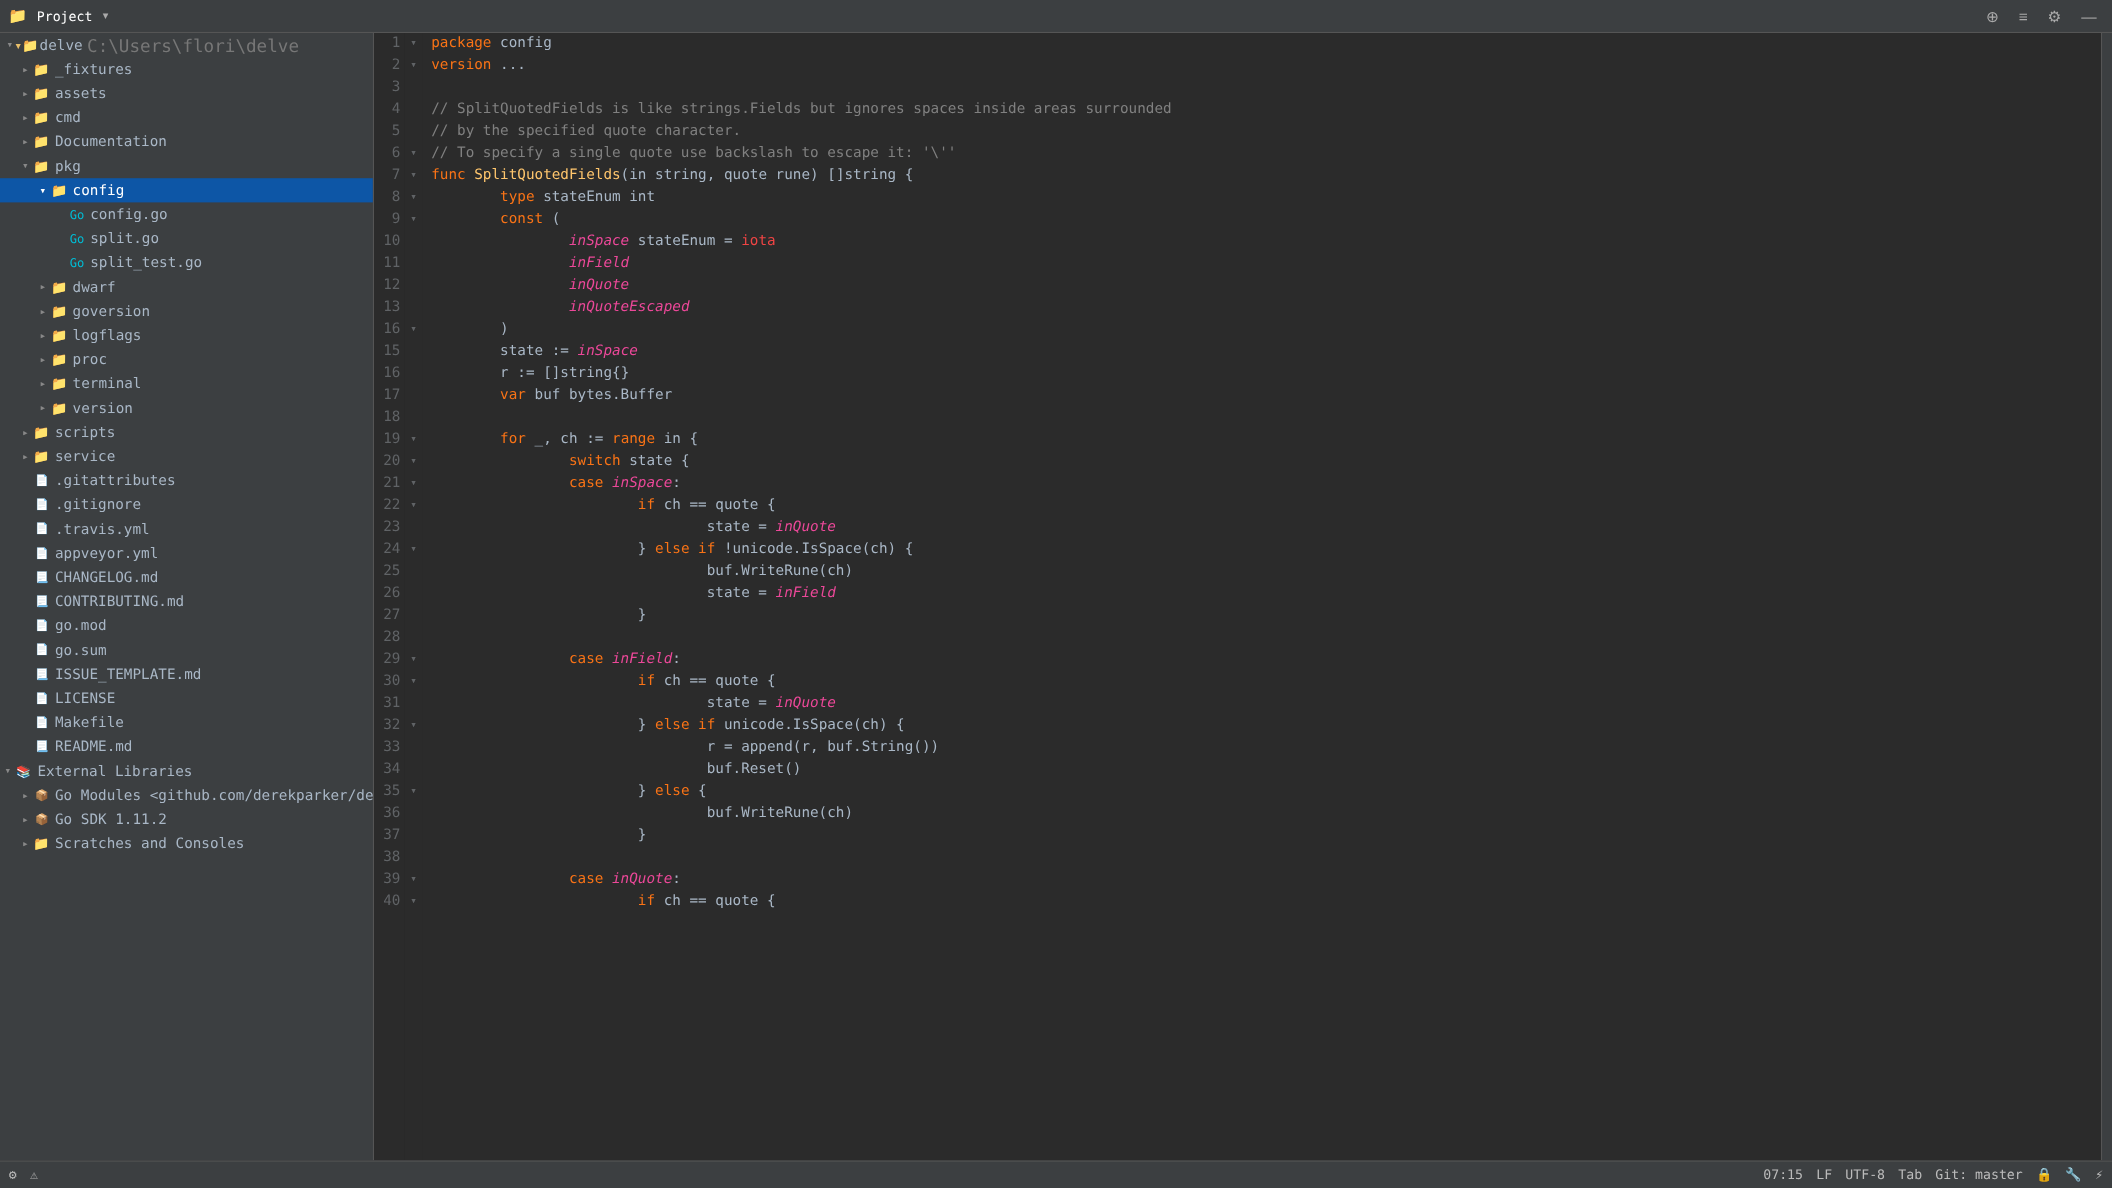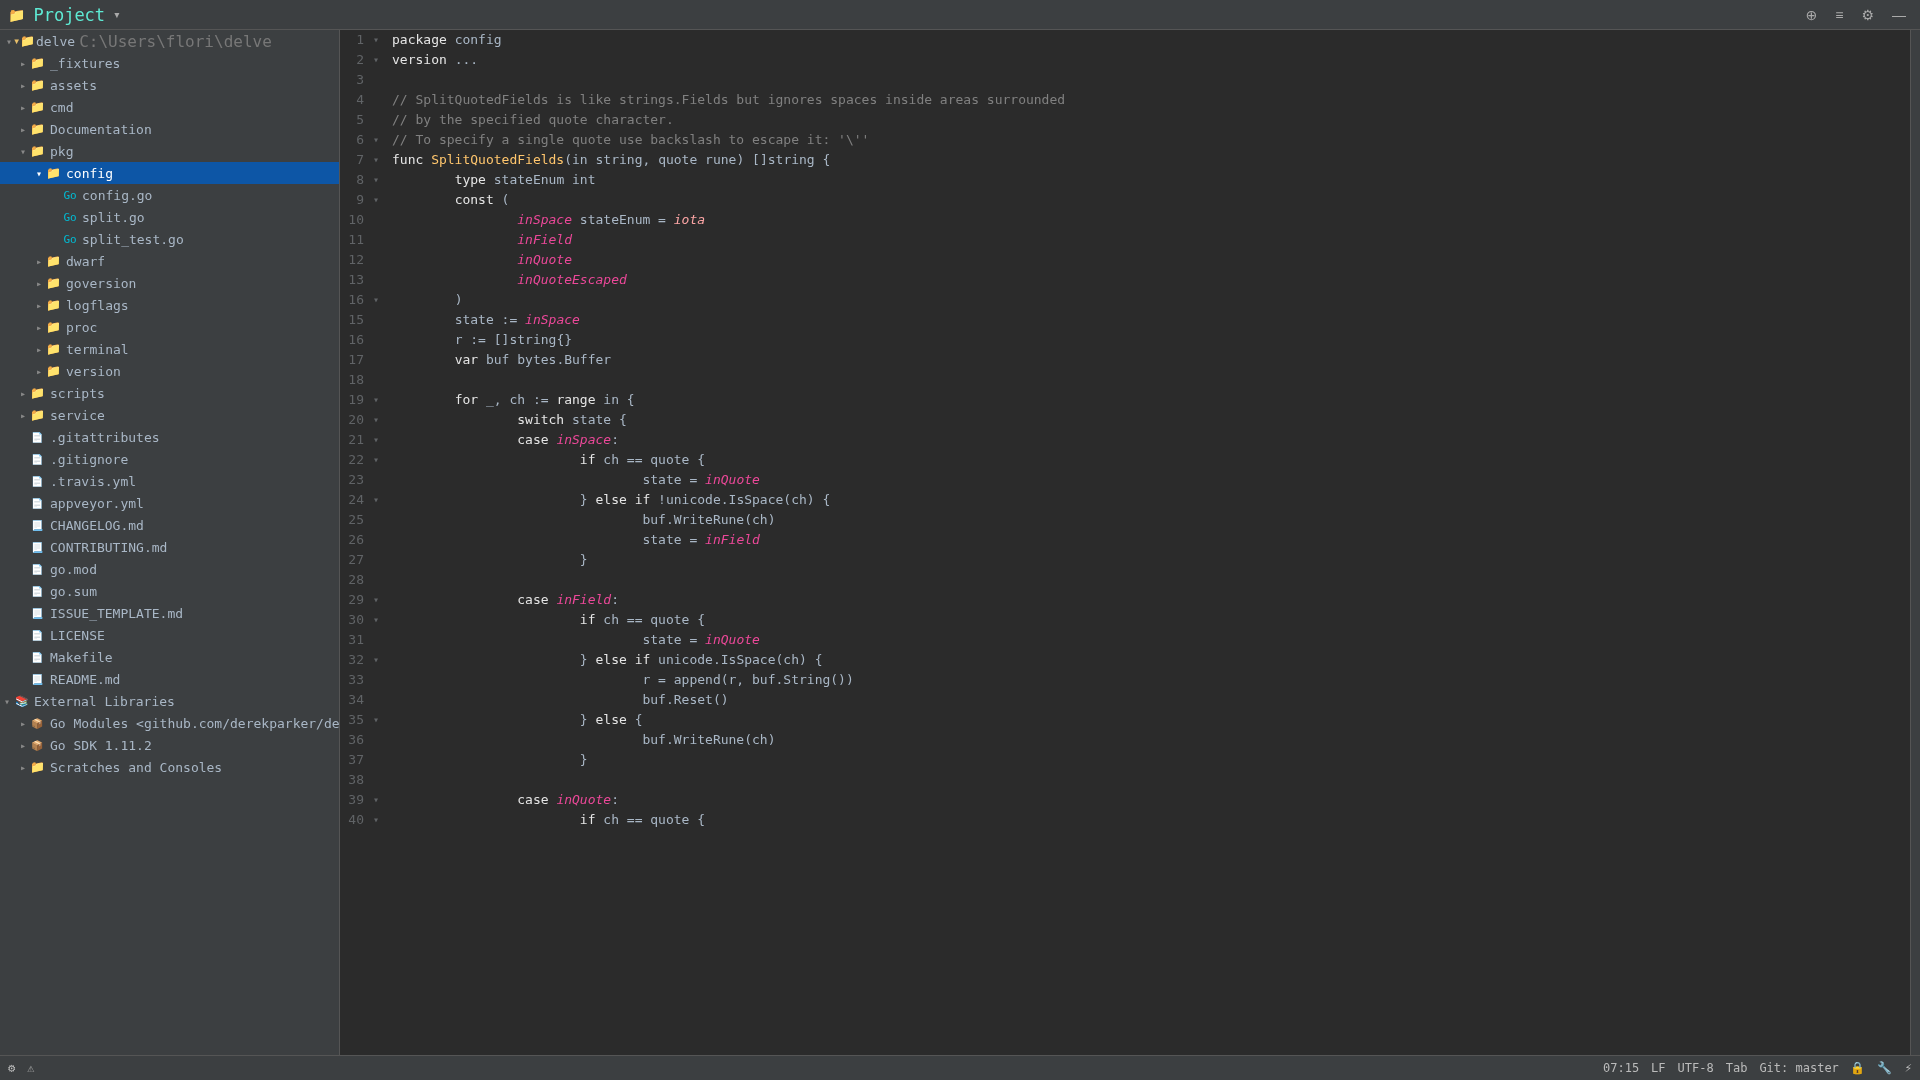--- a/index.html
+++ b/index.html
@@ -20,21 +20,21 @@
       background: #3c3f41;
       height: 30px;
       display: flex;
       align-items: center;
       padding: 0 8px;
       gap: 8px;
       border-bottom: 1px solid #555;
       flex-shrink: 0;
     }
     .title-bar-icon { font-size: 14px; }
-    .title-bar-title { font-size: 17px; color: #5eead4; display: flex; align-items: center; gap: 4px; }
+    .title-bar-title { font-size: 12px; color: #ffffff; display: flex; align-items: center; gap: 4px; }
     .title-bar-controls { margin-left: auto; display: flex; gap: 6px; }
     .title-bar-btn { background: none; border: none; color: #aaa; cursor: pointer; font-size: 14px; padding: 2px 6px; }
 
     
     .main-layout {
       display: flex;
       flex: 1;
       overflow: hidden;
     }
 
@@ -135,25 +135,25 @@
       padding: 0 8px;
       gap: 12px;
       border-top: 1px solid #555;
       flex-shrink: 0;
       font-size: 12px;
       color: #bbb;
     }
     .status-bar-right { margin-left: auto; display: flex; gap: 12px; align-items: center; }
 
     
-    .kw { color: #e5e5e5; }
+    .kw { color: #f97316; }
     .fn { color: #ffc66d; }
     .type { color: #a9b7c6; }
     .comment { color: #808080; }
-    .italic { font-style: italic; color: #fca5a5; }
+    .italic { color: #ef4444; }
     .var { color: #ec4899; font-style: italic; }
 
     .fold-marker {
       color: #606366;
       cursor: pointer;
       font-size: 10px;
     }
 
     .scrollbar-right {
       width: 10px;

